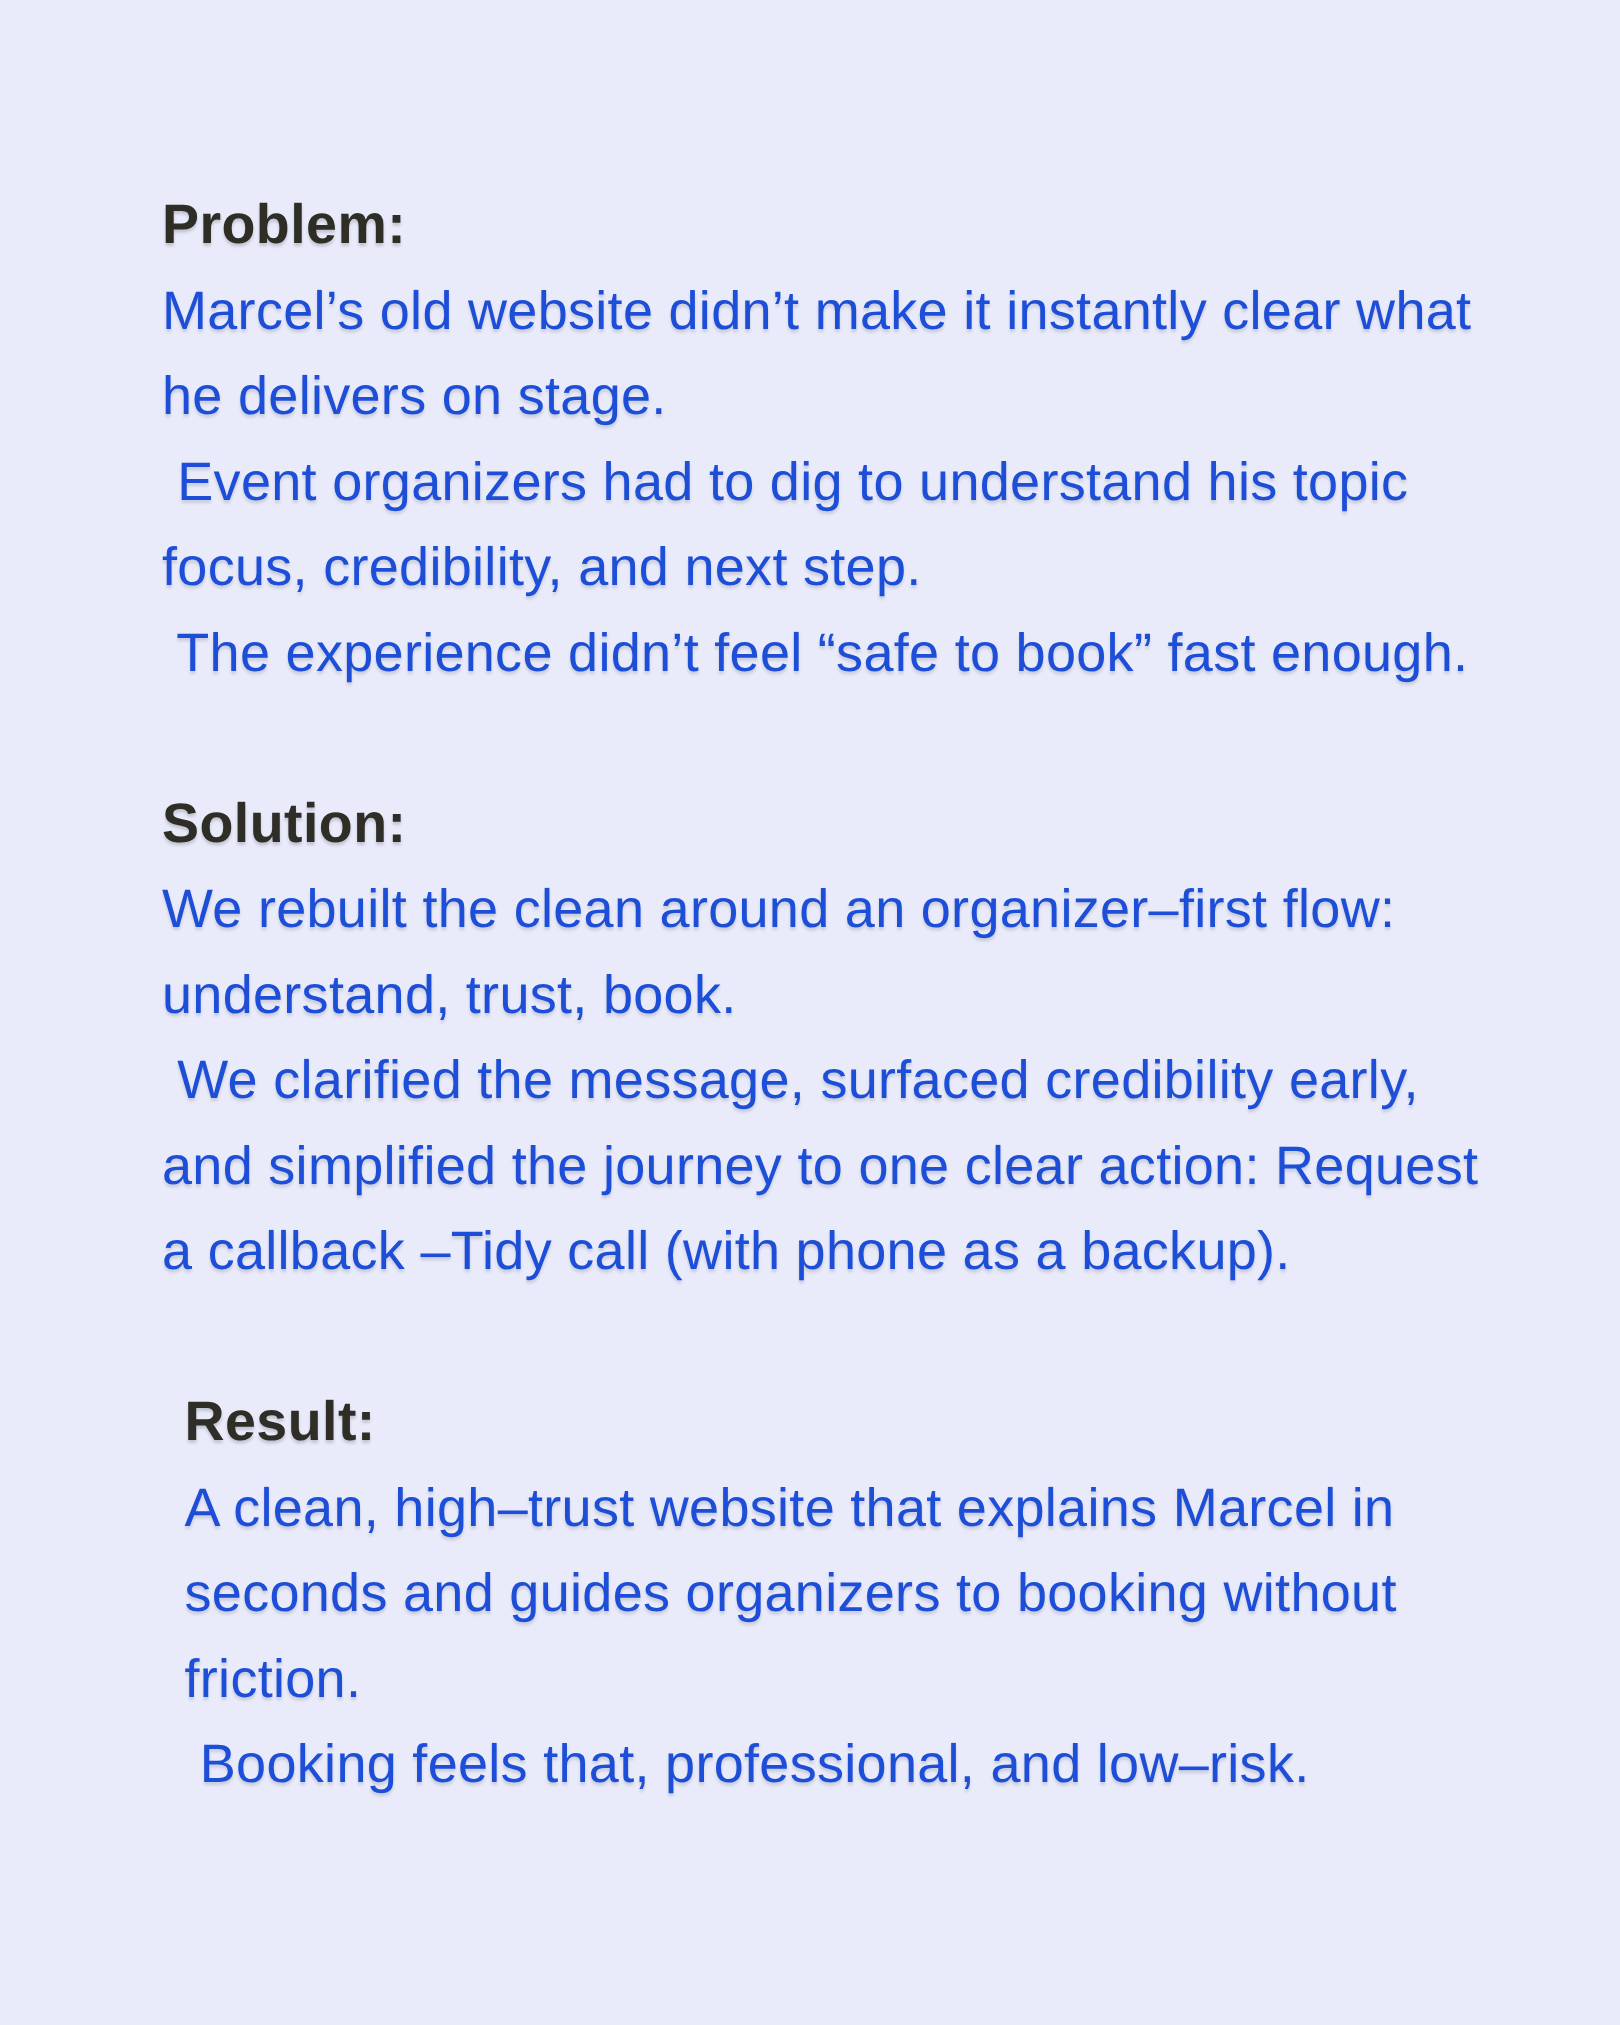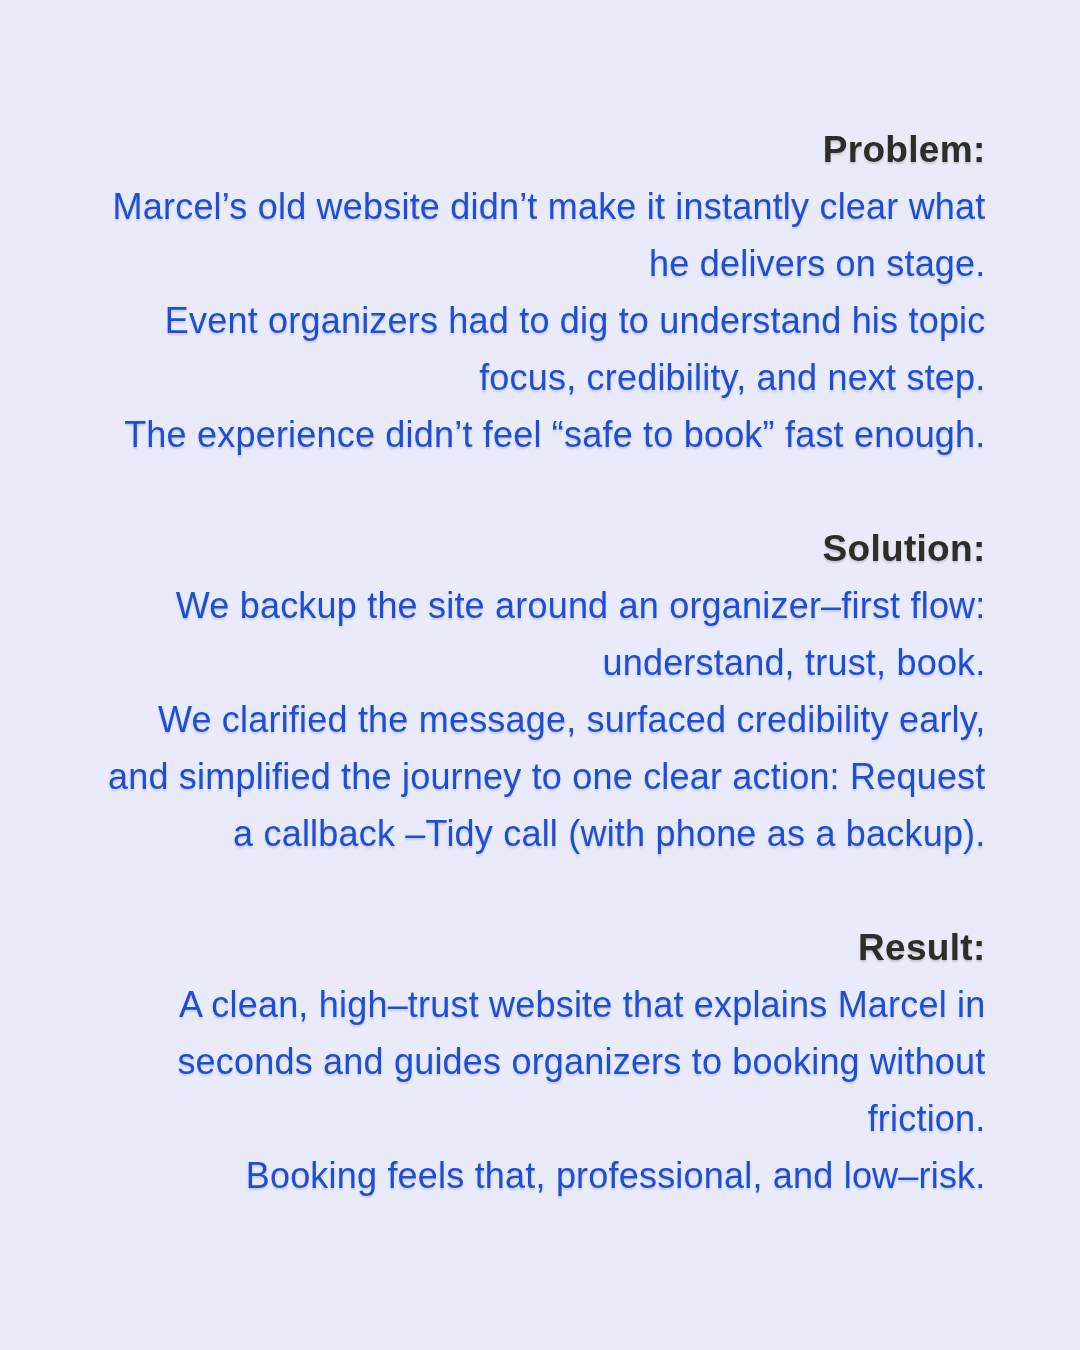--- a/index.html
+++ b/index.html
@@ -15,21 +15,20 @@
     position: relative;
   }
   .content {
     position: absolute;
     left: 108px;
     top: 121px;
     color: #33332c;
   }
   .section {
     margin: 0 0 57px 0;
-    text-align: right;
   }
   .section:last-child {
     margin-bottom: 0;
     margin-left: 15px;
   }
   .heading {
     font-size: 37px;
     font-weight: bold;
     line-height: 57px;
     letter-spacing: 0.3px;
@@ -56,21 +55,21 @@
     <div class="heading">Problem:</div>
     <div class="line">Marcel’s old website didn’t make it instantly clear what</div>
     <div class="line">he delivers on stage.</div>
     <div class="line"> Event organizers had to dig to understand his topic</div>
     <div class="line">focus, credibility, and next step.</div>
     <div class="line"> The experience didn’t feel “safe to book” fast enough.</div>
   </div>
 
   <div class="section">
     <div class="heading">Solution:</div>
-    <div class="line">We backup the site around an organizer–first flow:</div>
+    <div class="line">We rebuilt the clean around an organizer–first flow:</div>
     <div class="line">understand, trust, book.</div>
     <div class="line"> We clarified the message, surfaced credibility early,</div>
     <div class="line">and simplified the journey to one clear action: Request</div>
     <div class="line">a callback –Tidy call (with phone as a backup).</div>
   </div>
 
   <div class="section">
     <div class="heading">Result:</div>
     <div class="line">A clean, high–trust website that explains Marcel in</div>
     <div class="line">seconds and guides organizers to booking without</div>

